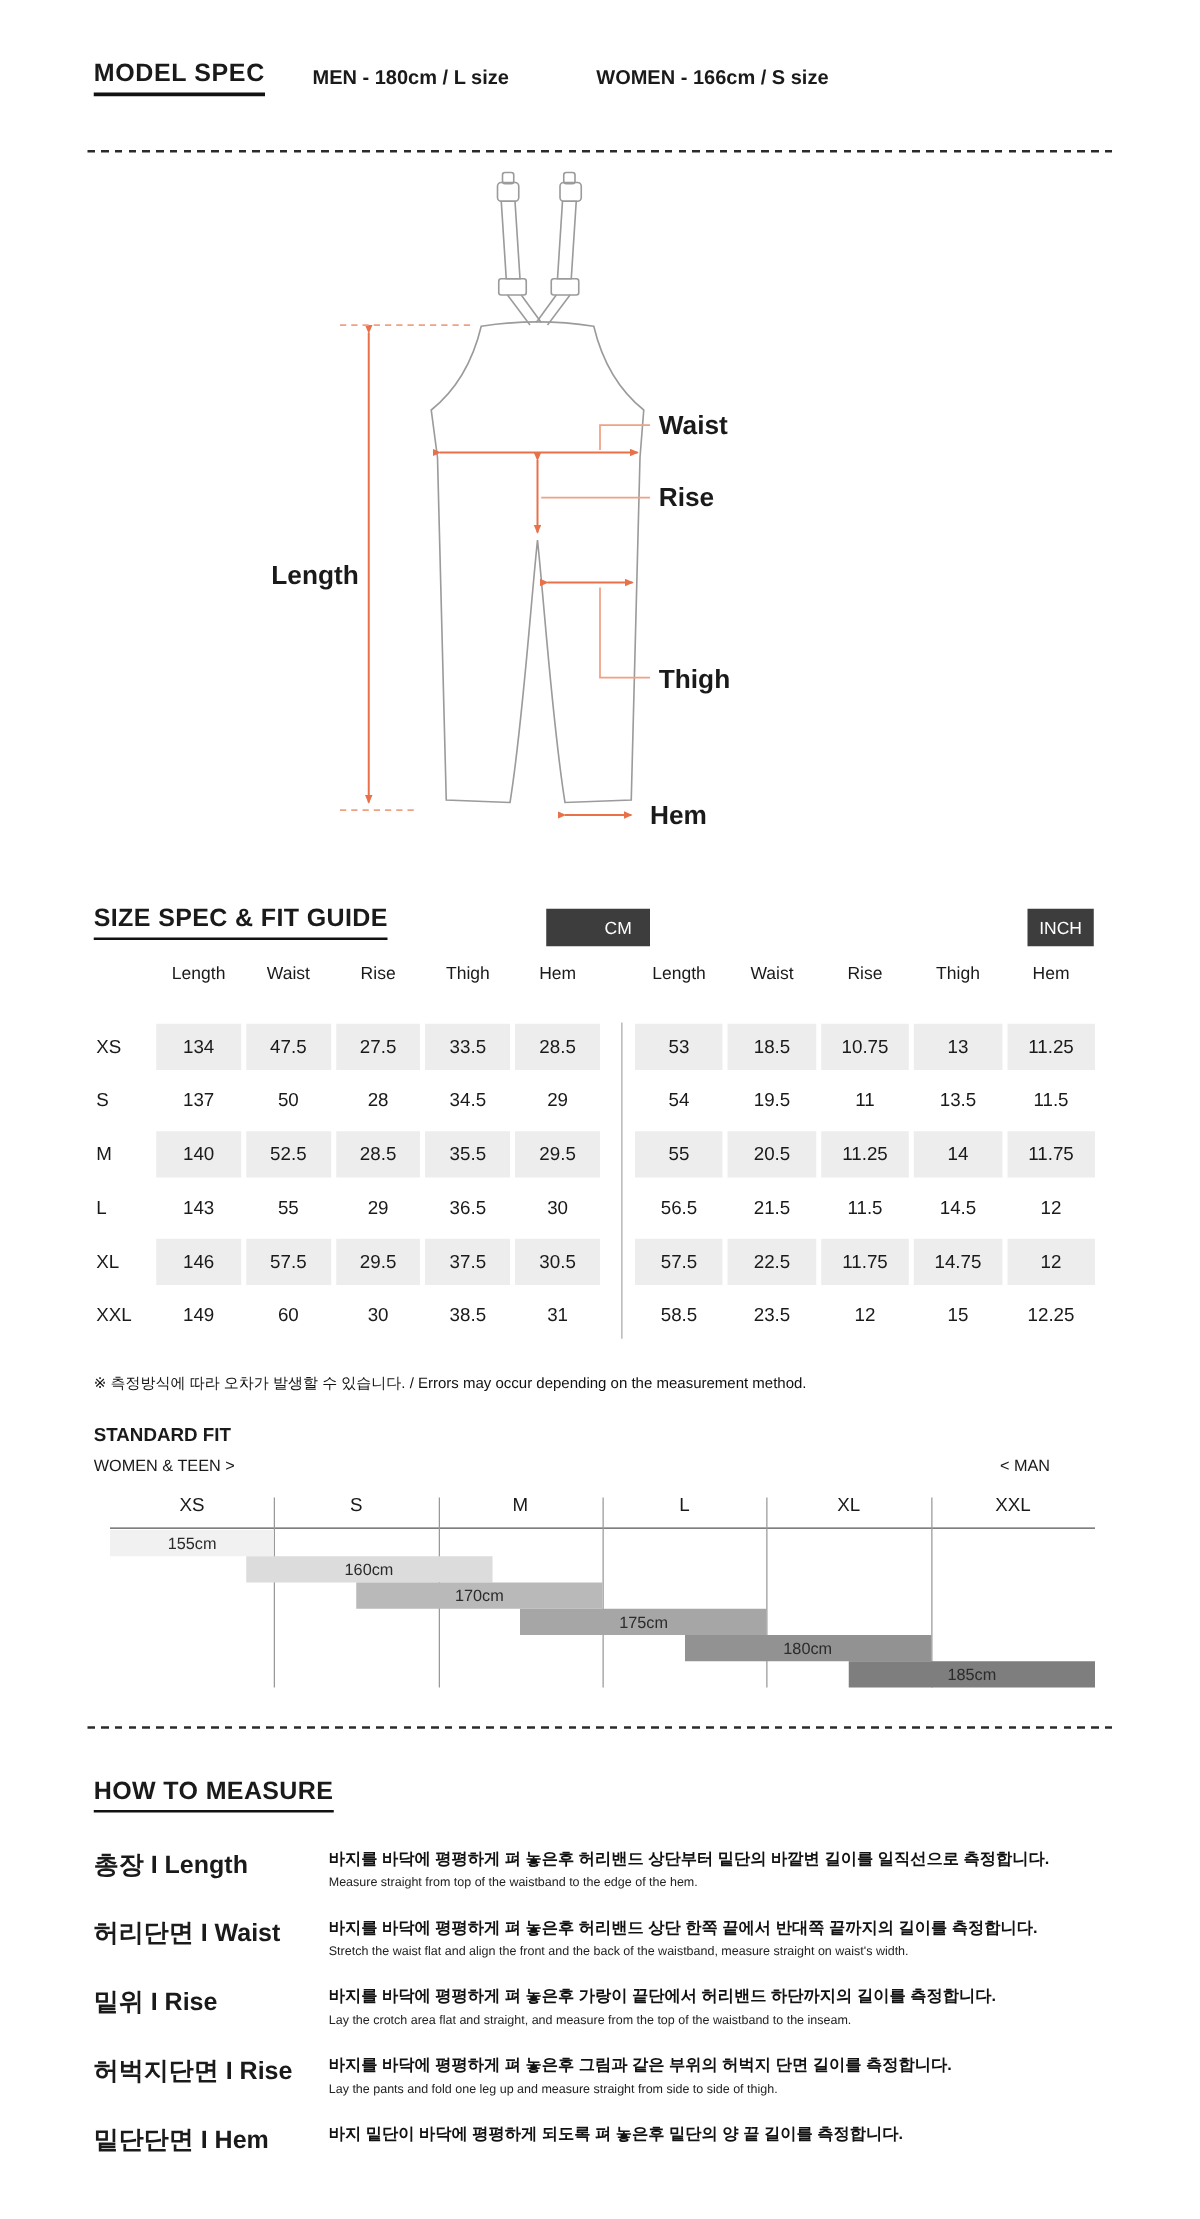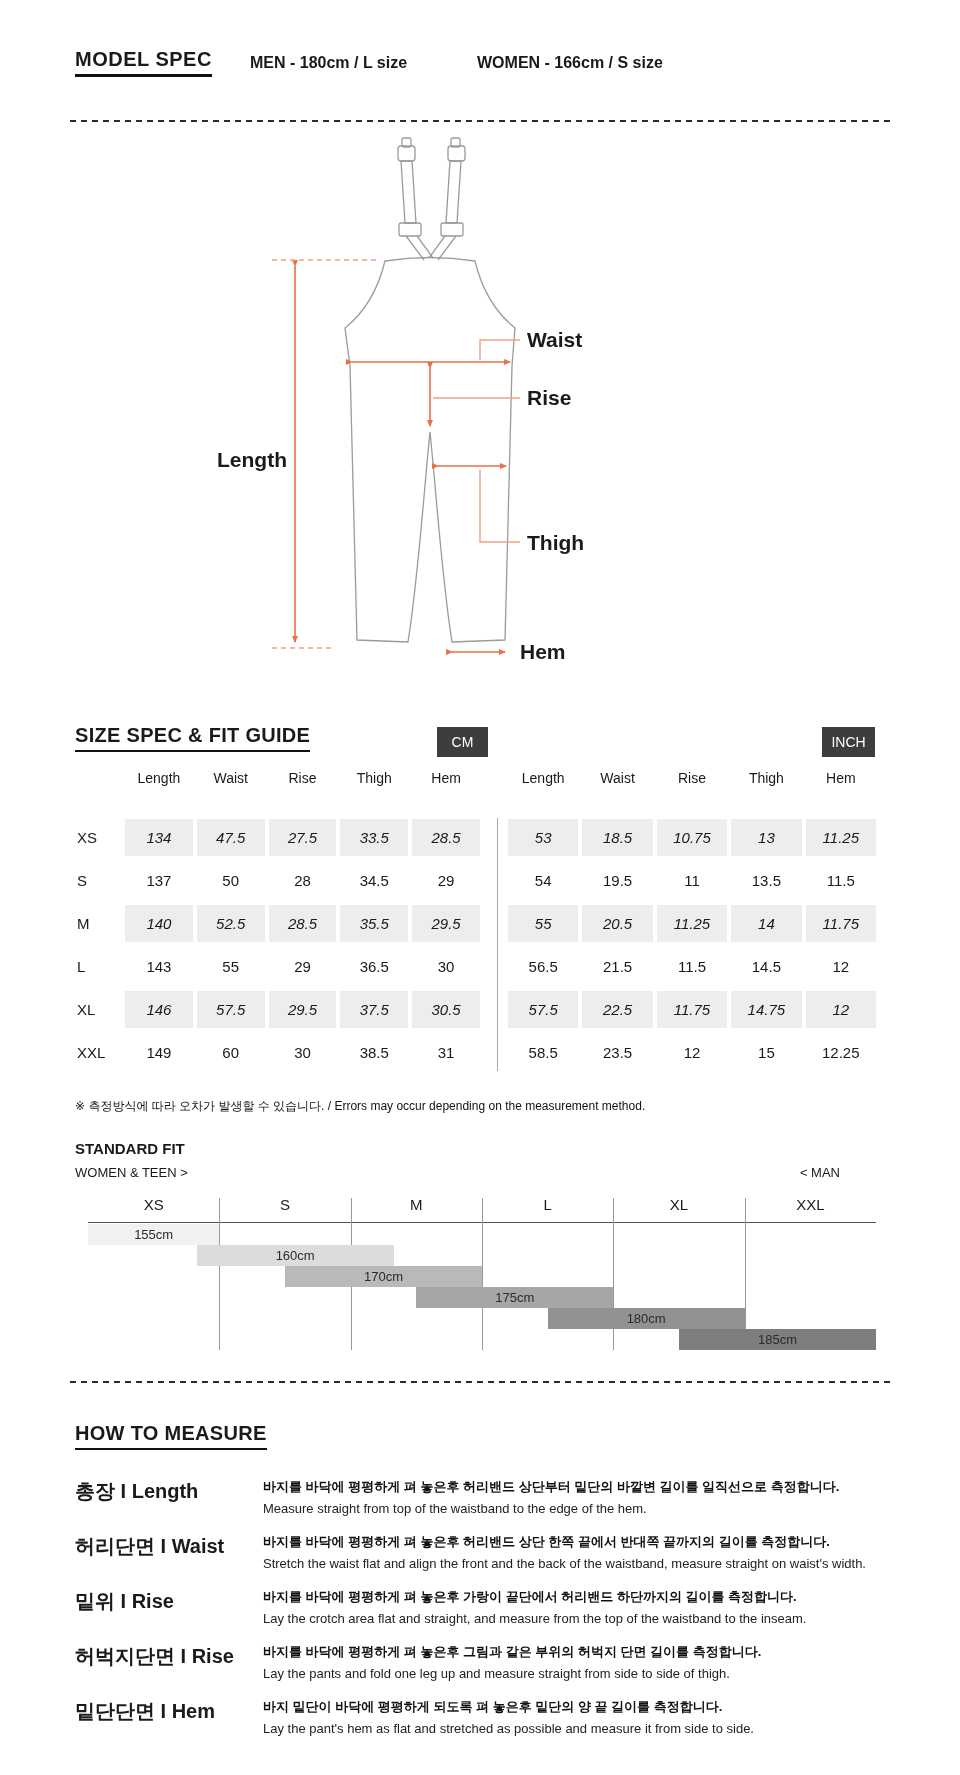--- a/index.html
+++ b/index.html
@@ -22,40 +22,40 @@
   .badge{background:#3d3d3d;color:#fff;font-size:14px;text-align:center;line-height:30px;height:30px;}
 
   
   .thead,.trow{display:grid;column-gap:4px;}
   .cm-grid{grid-template-columns:46px repeat(5,1fr);}
   .inch-grid{grid-template-columns:repeat(5,1fr);}
   .thead div{font-size:14px;text-align:center;line-height:20px;color:#1a1a1a;}
   .trow{margin-bottom:6px;}
   .trow div{font-size:15px;text-align:center;line-height:37px;height:37px;}
   .trow .sz{text-align:left;padding-left:2px;}
-  .trow .shade{background:#ededed;font-style:italic;}
+  .trow .shade{background:#ededed;}
   #table-divider{width:1px;background:#aaa;}
 
   .note{font-size:12px;color:#111;}
 
   
   .sf-title{font-size:15px;font-weight:bold;}
   .sf-side{font-size:13px;}
   #fitchart{left:88px;top:1196px;width:788px;height:160px;}
   .fc-label{position:absolute;top:0;font-size:15px;text-align:center;color:#1a1a1a;}
   .fc-axis{position:absolute;left:0;top:26px;width:100%;height:1px;background:#555;}
   .fc-vline{position:absolute;top:2px;width:1px;height:152px;background:#999;}
   .fc-bar{position:absolute;height:21px;font-size:13px;color:#2b2b2b;text-align:center;line-height:21px;}
 
   
   .m-row{position:absolute;left:75px;width:870px;}
   .m-label{position:absolute;left:0;top:0;font-size:20px;font-weight:bold;white-space:nowrap;}
   .m-desc{position:absolute;left:188px;top:0;width:690px;}
   .m-ko{font-size:13px;font-weight:bold;color:#111;}
-  .m-en{font-size:13px;color:#222;margin-top:5px;}
+  .m-en{font-size:10px;color:#222;margin-top:5px;}
 
   svg text{font-family:"Liberation Sans","DejaVu Sans",sans-serif;}
 </style>
 </head>
 <body>
 
 <div id="page">
 
   <span class="abs h-title" style="left:75px;top:48px;">MODEL SPEC</span>
   <span class="abs h-sub" style="left:250px;top:54px;">MEN - 180cm / L size</span>
@@ -115,21 +115,21 @@
 
     <text x="107" y="337" text-anchor="end" font-size="21" font-weight="bold" fill="#1a1a1a">Length</text>
     <text x="347" y="217" font-size="21" font-weight="bold" fill="#1a1a1a">Waist</text>
     <text x="347" y="275" font-size="21" font-weight="bold" fill="#1a1a1a">Rise</text>
     <text x="347" y="420" font-size="21" font-weight="bold" fill="#1a1a1a">Thigh</text>
     <text x="340" y="529" font-size="21" font-weight="bold" fill="#1a1a1a">Hem</text>
   </svg>
 
   <span class="abs sec-title" style="left:75px;top:724px;">SIZE SPEC  &amp;  FIT GUIDE</span>
 
-  <div class="abs badge" style="left:437px;top:727px;width:51px;">CM</div>
+  <div class="abs badge" style="left:437px;top:727px;width:51px;padding-left:32px;">CM</div>
   <div class="abs badge" style="left:822px;top:727px;width:53px;">INCH</div>
 
   <div id="cm-head" class="abs thead cm-grid" style="left:75px;top:768px;width:405px;">
       <div></div>
       <div>Length</div>
       <div>Waist</div>
       <div>Rise</div>
       <div>Thigh</div>
       <div>Hem</div>
     </div>
@@ -292,18 +292,17 @@
         <div class="m-label">허벅지단면 I Rise</div>
         <div class="m-desc">
           <div class="m-ko">바지를 바닥에 평평하게 펴 놓은후 그림과 같은 부위의 허벅지 단면 길이를 측정합니다.</div>
           <div class="m-en">Lay the pants and fold one leg up and measure straight from side to side of thigh.</div>
         </div>
       </div>
       <div class="m-row" style="top: 1698px;">
         <div class="m-label">밑단단면 I Hem</div>
         <div class="m-desc">
           <div class="m-ko">바지 밑단이 바닥에 평평하게 되도록 펴 놓은후 밑단의 양 끝 길이를 측정합니다.</div>
-          <div class="m-en">Lay the pant's hem as flat and stretched as possible and measure it from side to side.</div>
         </div>
       </div>
     </div>
 
 </div>
 
 </body></html>

